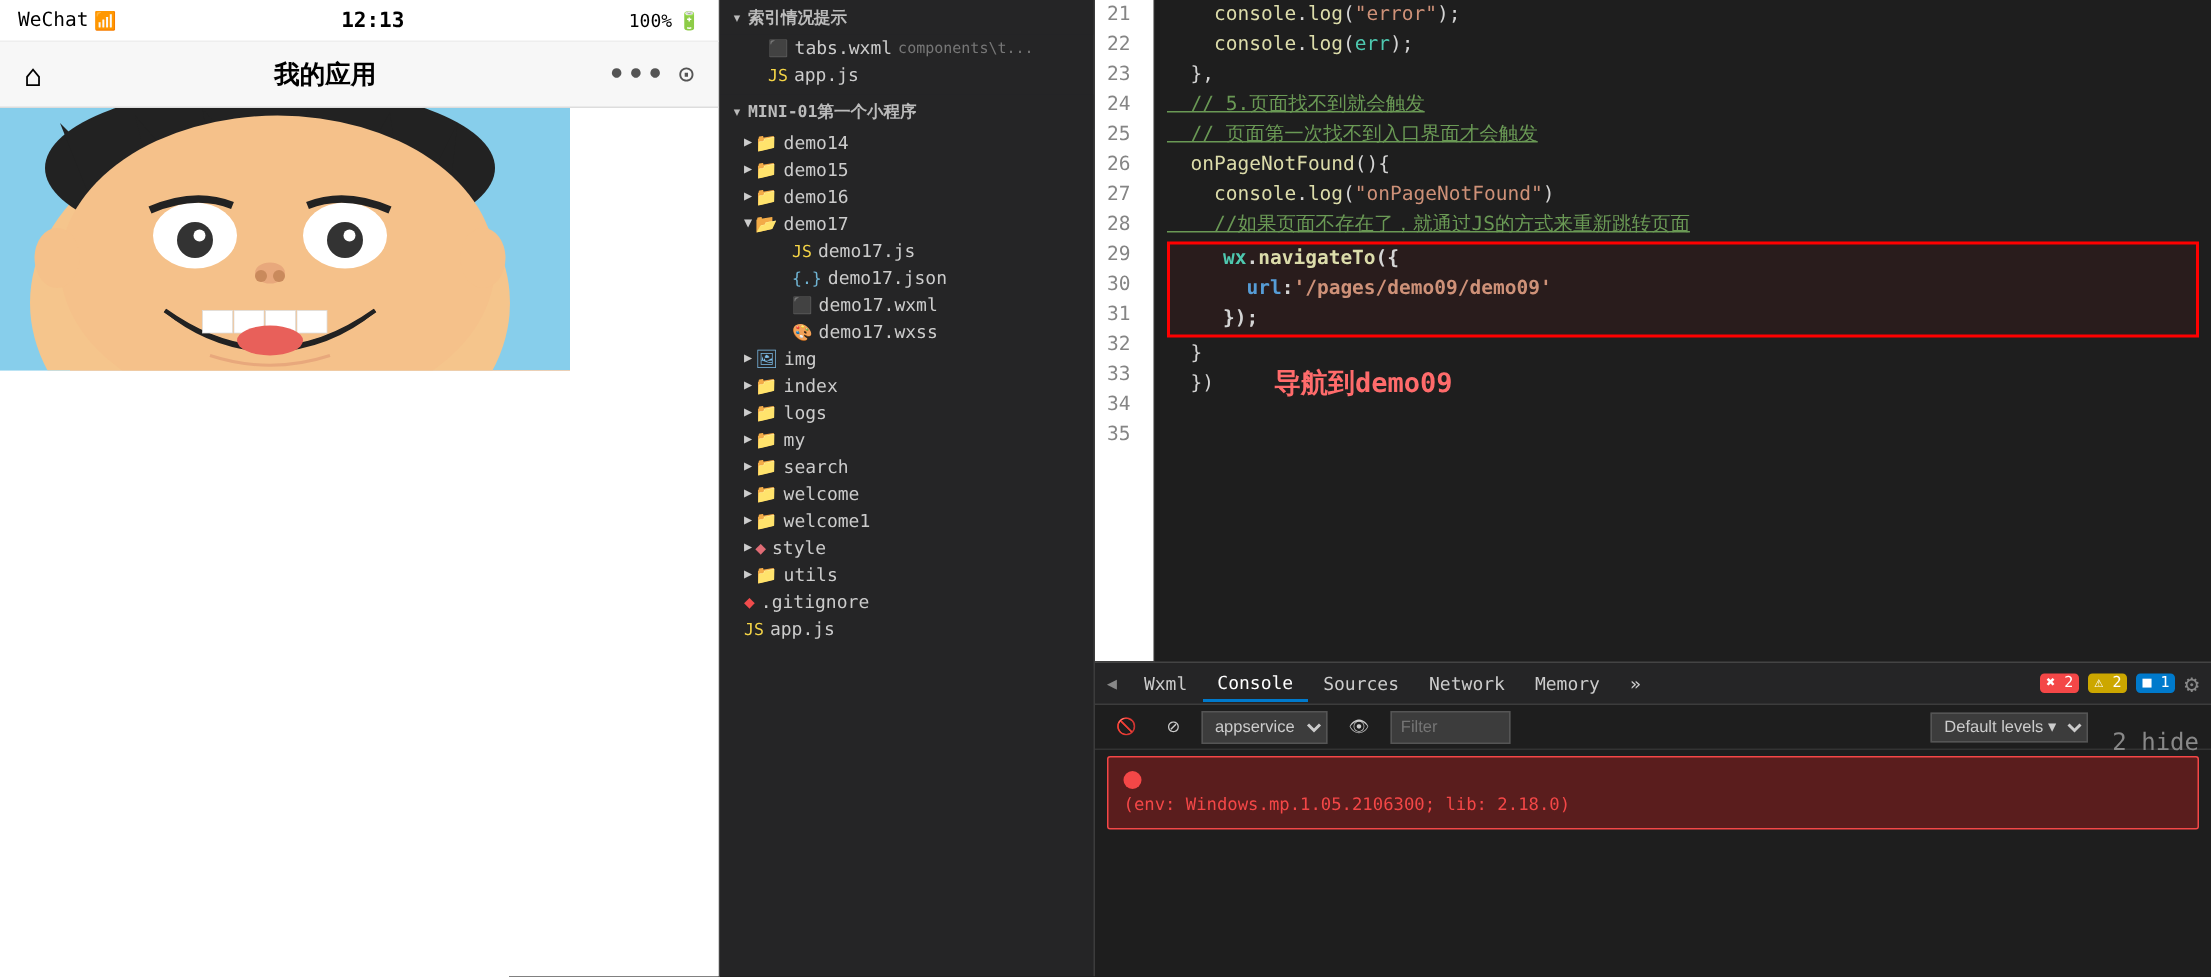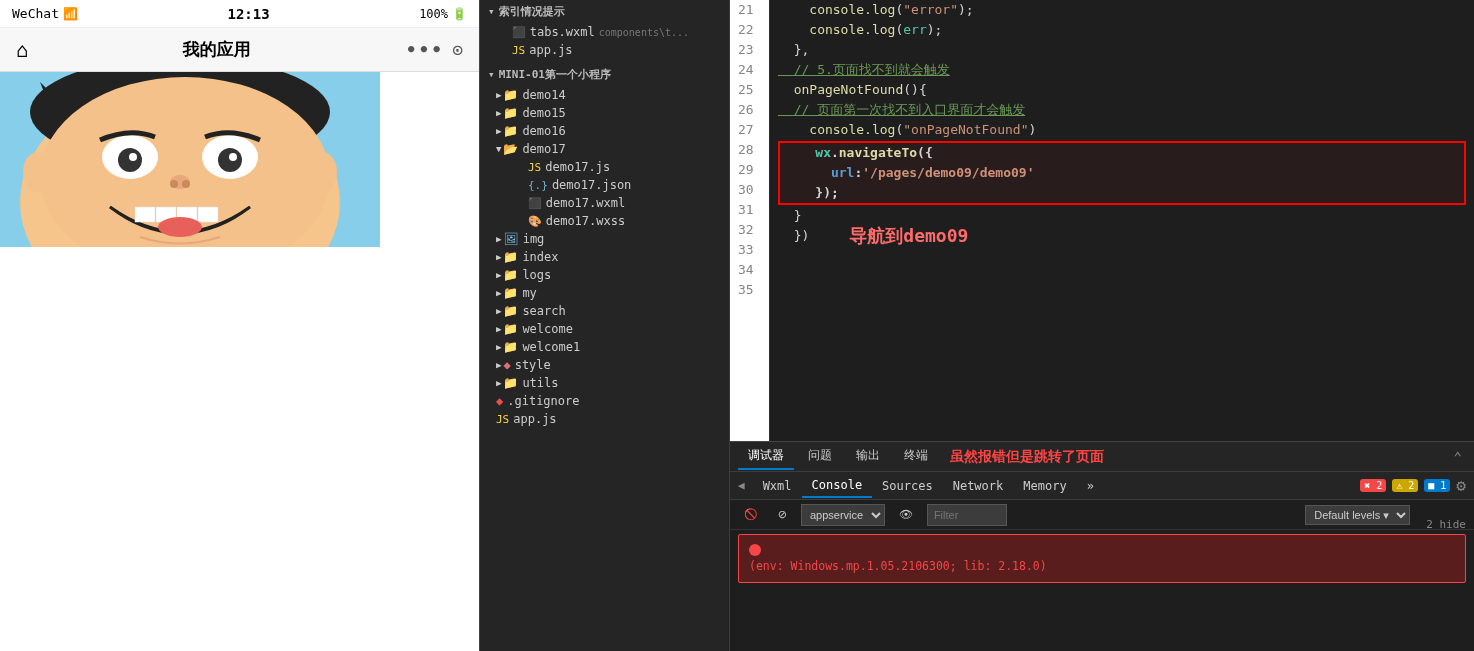--- a/index.html
+++ b/index.html
@@ -347,21 +347,21 @@
       width: 12px;
       height: 12px;
       background: #f44747;
       border-radius: 50%;
       margin-right: 6px;
       vertical-align: middle;
     }
 
     .hide-count {
       color: #888;
-      font-size: 11px;
+      font-size: 16px;
       margin-left: auto;
       margin-top: 19px;
     }
 
     
     .section-label {
       display: flex;
       align-items: center;
       padding: 4px 8px;
       color: #bbb;
@@ -622,31 +622,34 @@
 
         <div class="code-line">
           <span class="c-white">  },</span>
         </div>
 
         <div class="code-line">
           <span class="c-comment">  // 5.页面找不到就会触发</span>
         </div>
 
         <div class="code-line">
+          <span class="c-comment">  // 页面第一次找不到入口界面才会触发</span>
+        </div>
+
+        <div class="code-line">
           <span class="c-yellow">  onPageNotFound</span><span class="c-white">(){</span>
         </div>
 
         <div class="code-line">
-          <span class="c-comment">  // 页面第一次找不到入口界面才会触发</span>
-        </div>
-
-        <div class="code-line">
           <span class="c-yellow">    console</span><span class="c-white">.</span><span class="c-yellow">log</span><span class="c-white">(</span><span class="c-string">"onPageNotFound"</span><span class="c-white">)</span>
         </div>
 
+        <div class="code-line">
+          <span class="c-comment">    //如果页面不存在了，就通过JS的方式来重新跳转页面</span>
+        </div>
 
 
         <div style="border: 2px solid #ff0000; background: rgba(255,0,0,0.05); padding: 0 4px; margin: 1px 0; font-weight: bold;">
 
           <div class="code-line">
             <span class="c-orange">    wx</span><span class="c-white">.</span><span class="c-yellow">navigateTo</span><span class="c-white">({</span>
           </div>
 
           <div class="code-line">
             <span class="c-white">      </span><span class="c-blue">url</span><span class="c-white">:</span><span class="c-string">'/pages/demo09/demo09'</span>
@@ -666,38 +669,20 @@
           <span class="annotation-nav">导航到demo09</span>
         </div>
 
         <div class="code-line">&nbsp;</div>
       </div>
     </div>
   </div>
 
   <div class="debug-panel">
 
-    <div class="debug-tabs">
-      <div class="debug-tab active">
-        <span>调试器</span>
-      </div>
-      <div class="debug-tab">
-        <span>问题</span>
-      </div>
-      <div class="debug-tab">
-        <span>输出</span>
-      </div>
-      <div class="debug-tab">
-        <span>终端</span>
-      </div>
-      <span class="debug-tab-annotation">虽然报错但是跳转了页面</span>
-      <div style="margin-left:auto; display:flex; align-items:center;">
-        <span style="color:#888; font-size:14px; cursor:pointer; padding:4px;">⌃</span>
-      </div>
-    </div>
 
     <div style="display:flex; align-items:center; background:#252526; border-bottom:1px solid #3c3c3c; height:28px;">
       <div style="padding:2px 8px; font-size:11px; color:#888; cursor:pointer;">◀</div>
       <div style="padding:4px 10px; font-size:12px; color:#ccc; cursor:pointer;">Wxml</div>
       <div style="padding:4px 10px; font-size:12px; color:#fff; cursor:pointer; border-bottom:2px solid #007acc;">Console</div>
       <div style="padding:4px 10px; font-size:12px; color:#ccc; cursor:pointer;">Sources</div>
       <div style="padding:4px 10px; font-size:12px; color:#ccc; cursor:pointer;">Network</div>
       <div style="padding:4px 10px; font-size:12px; color:#ccc; cursor:pointer;">Memory</div>
       <div style="padding:4px 10px; font-size:12px; color:#ccc; cursor:pointer;">»</div>
       <div style="margin-left:auto; display:flex; align-items:center; padding-right:8px; gap:6px;">

